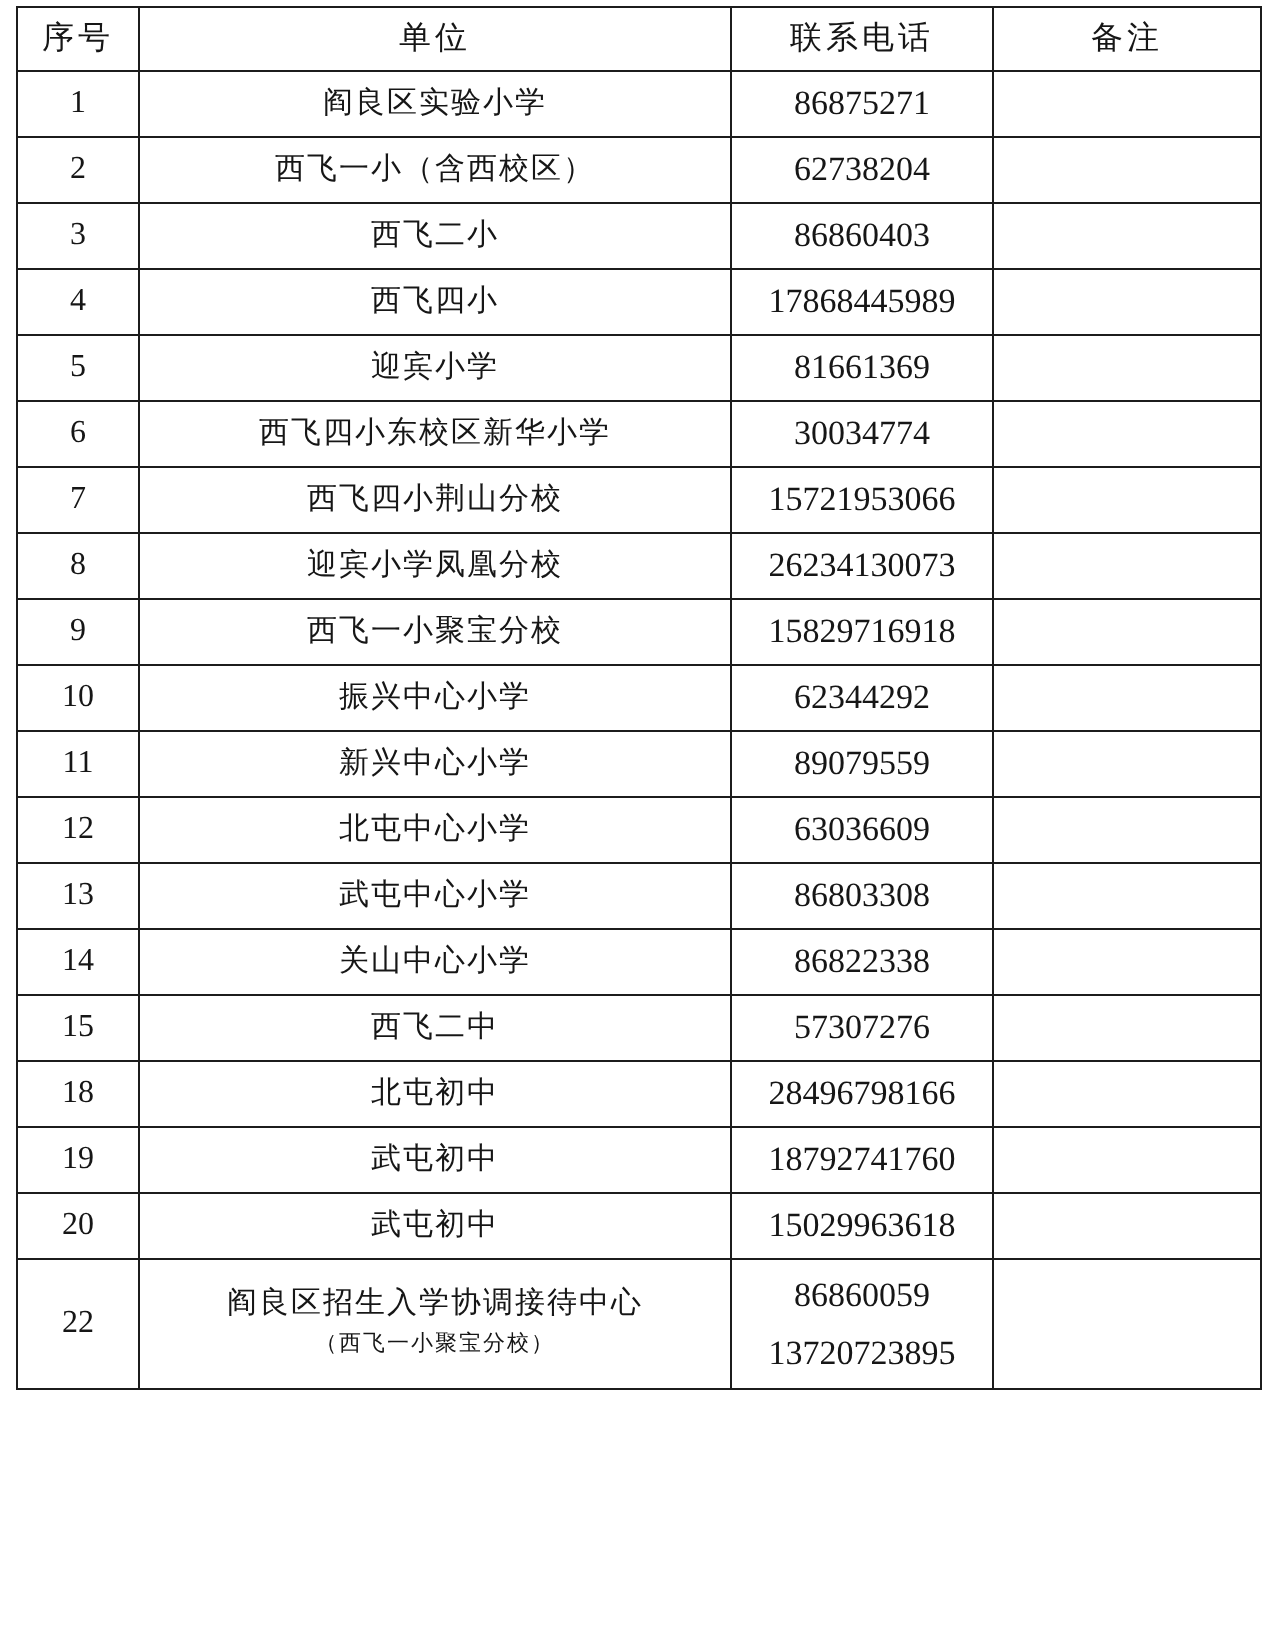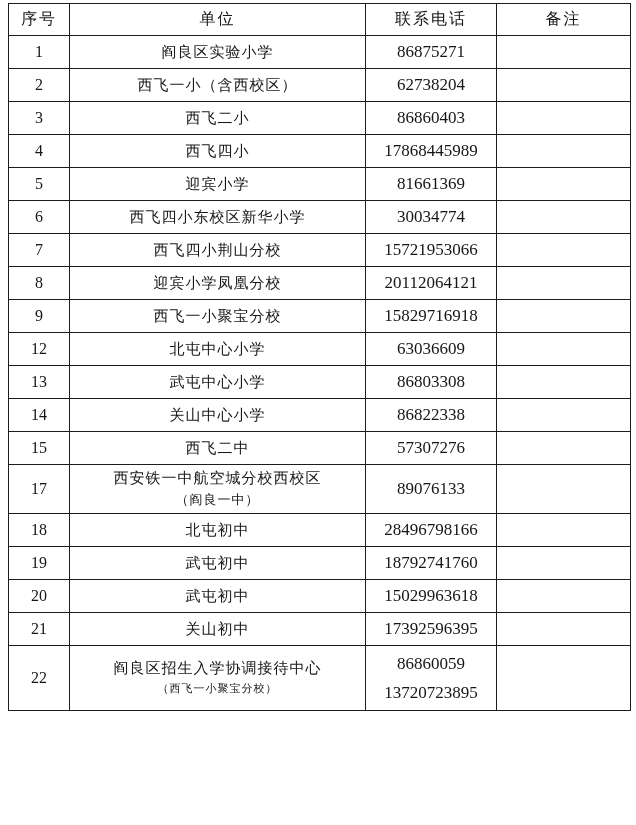--- a/index.html
+++ b/index.html
@@ -141,35 +141,55 @@
             <span class="phone-line">15721953066</span>
           </td>
           <td class="cell-note"></td>
         </tr>
         <tr>
           <td class="cell-no">8</td>
           <td class="cell-unit">
             <span class="unit-main">迎宾小学凤凰分校</span>
           </td>
           <td class="cell-phone">
-            <span class="phone-line">20112064121</span>
+            <span class="phone-line">26234130073</span>
           </td>
           <td class="cell-note"></td>
         </tr>
         <tr>
           <td class="cell-no">9</td>
           <td class="cell-unit">
             <span class="unit-main">西飞一小聚宝分校</span>
           </td>
           <td class="cell-phone">
             <span class="phone-line">15829716918</span>
           </td>
           <td class="cell-note"></td>
         </tr>
         <tr>
+          <td class="cell-no">10</td>
+          <td class="cell-unit">
+            <span class="unit-main">振兴中心小学</span>
+          </td>
+          <td class="cell-phone">
+            <span class="phone-line">62344292</span>
+          </td>
+          <td class="cell-note"></td>
+        </tr>
+        <tr>
+          <td class="cell-no">11</td>
+          <td class="cell-unit">
+            <span class="unit-main">新兴中心小学</span>
+          </td>
+          <td class="cell-phone">
+            <span class="phone-line">89079559</span>
+          </td>
+          <td class="cell-note"></td>
+        </tr>
+        <tr>
           <td class="cell-no">12</td>
           <td class="cell-unit">
             <span class="unit-main">北屯中心小学</span>
           </td>
           <td class="cell-phone">
             <span class="phone-line">63036609</span>
           </td>
           <td class="cell-note"></td>
         </tr>
         <tr>
@@ -195,31 +215,20 @@
         <tr>
           <td class="cell-no">15</td>
           <td class="cell-unit">
             <span class="unit-main">西飞二中</span>
           </td>
           <td class="cell-phone">
             <span class="phone-line">57307276</span>
           </td>
           <td class="cell-note"></td>
         </tr>
-        <tr class="multi">
-          <td class="cell-no">17</td>
-          <td class="cell-unit">
-            <span class="unit-main">西安铁一中航空城分校西校区</span>
-            <span class="unit-sub sub-medium">（阎良一中）</span>
-          </td>
-          <td class="cell-phone">
-            <span class="phone-line">89076133</span>
-          </td>
-          <td class="cell-note"></td>
-        </tr>
         <tr>
           <td class="cell-no">18</td>
           <td class="cell-unit">
             <span class="unit-main">北屯初中</span>
           </td>
           <td class="cell-phone">
             <span class="phone-line">28496798166</span>
           </td>
           <td class="cell-note"></td>
         </tr>
@@ -233,30 +242,20 @@
           </td>
           <td class="cell-note"></td>
         </tr>
         <tr>
           <td class="cell-no">20</td>
           <td class="cell-unit">
             <span class="unit-main">武屯初中</span>
           </td>
           <td class="cell-phone">
             <span class="phone-line">15029963618</span>
-          </td>
-          <td class="cell-note"></td>
-        </tr>
-        <tr>
-          <td class="cell-no">21</td>
-          <td class="cell-unit">
-            <span class="unit-main">关山初中</span>
-          </td>
-          <td class="cell-phone">
-            <span class="phone-line">17392596395</span>
           </td>
           <td class="cell-note"></td>
         </tr>
         <tr class="multi tall-phones">
           <td class="cell-no">22</td>
           <td class="cell-unit">
             <span class="unit-main">阎良区招生入学协调接待中心</span>
             <span class="unit-sub sub-small">（西飞一小聚宝分校）</span>
           </td>
           <td class="cell-phone">

